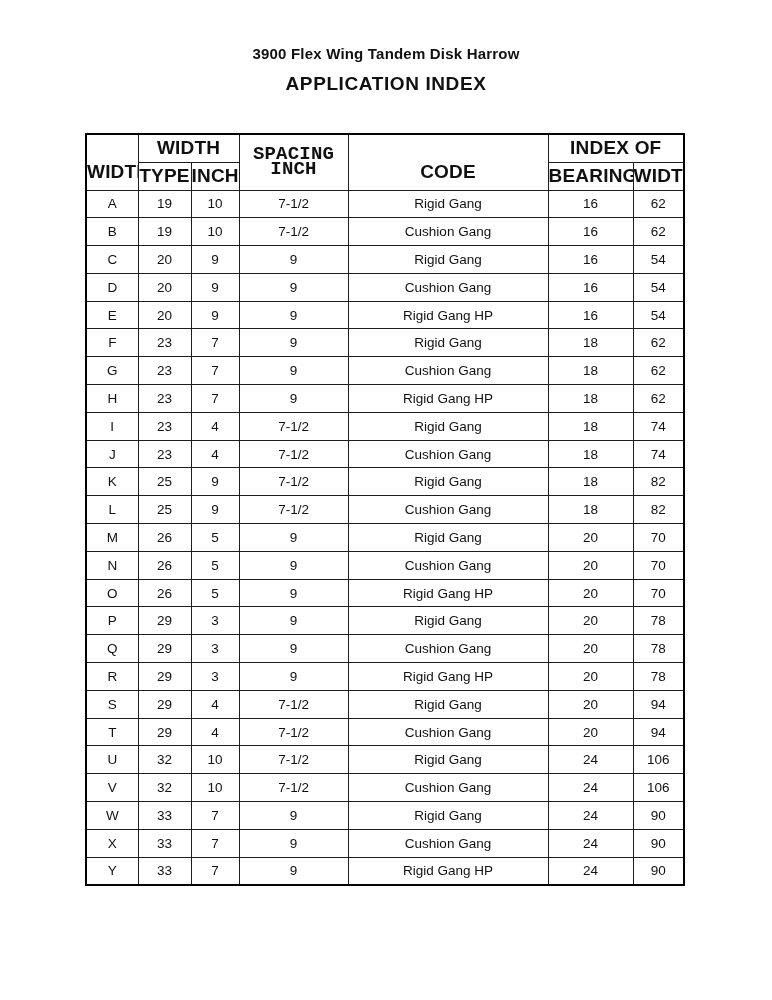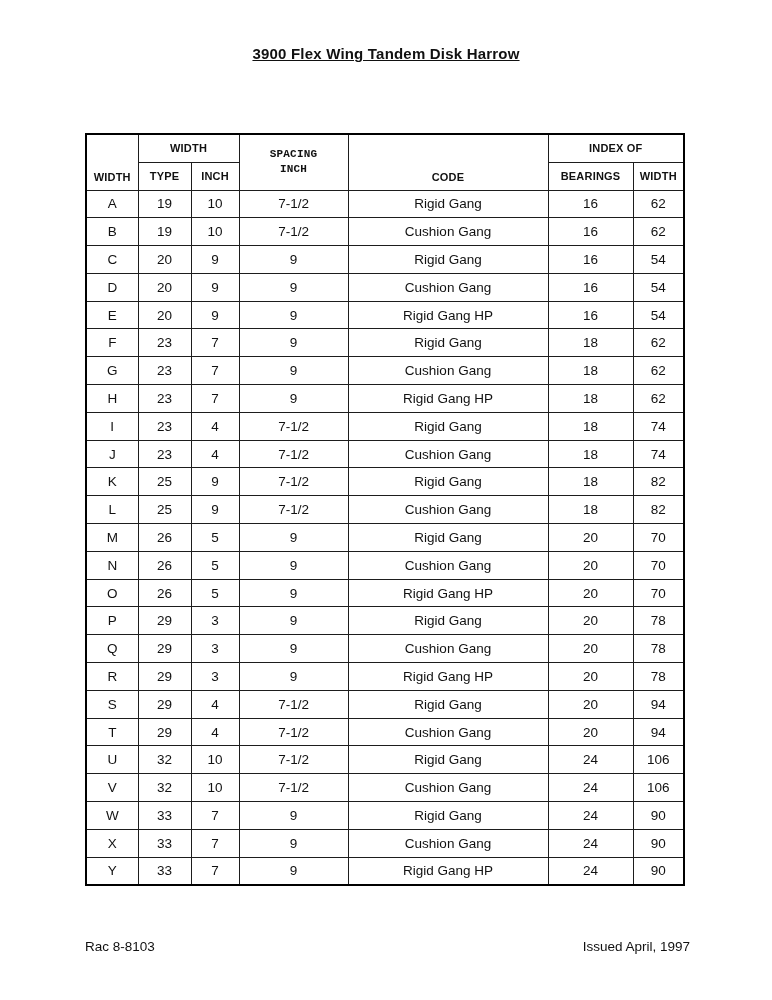--- a/index.html
+++ b/index.html
@@ -10,21 +10,21 @@
     overflow: hidden;
     font-family: "Liberation Sans", sans-serif;
     color: #111111;
     -webkit-font-smoothing: antialiased;
   }
   .page { position: absolute; inset: 0; }
 
   .title-line1 {
     position: absolute; top: 45px; left: 0; width: 772px;
     text-align: center;
-    font-size: 15px; font-weight: bold; letter-spacing: 0.2px; text-decoration: underline;
+    font-size: 15px; font-weight: bold; letter-spacing: 0.2px;
   }
   .title-line2 {
     position: absolute; top: 73px; left: 0; width: 772px;
     text-align: center;
     font-size: 19px; font-weight: bold; letter-spacing: 0.6px;
   }
 
   table.app-index {
     position: absolute; left: 85px; top: 133px;
     border-collapse: collapse;
@@ -35,21 +35,21 @@
   }
   table.app-index th, table.app-index td {
     border: 1px solid #1d1d1d;
     text-align: center;
     padding: 0;
     overflow: hidden;
     white-space: nowrap;
   }
   table.app-index thead tr { height: 28px; }
   table.app-index th {
-    font-size: 11px; font-weight: bold;
+    font-size: 19px; font-weight: bold;
     vertical-align: middle;
     letter-spacing: 0.2px;
   }
   table.app-index th.valign-bottom {
     vertical-align: bottom;
     padding-bottom: 7px;
   }
   table.app-index th .two-line { line-height: 15px; font-family: Liberation Mono, monospace; }
   table.app-index tbody tr { height: 27.8px; }
   table.app-index td {
@@ -64,20 +64,21 @@
     font-size: 13.5px;
   }
 </style>
 </head>
 <body>
 
 <div class="page">
 
   <div class="title-line1">3900 Flex Wing Tandem Disk Harrow</div>
 
+  <div class="title-line2">APPLICATION INDEX</div>
 
   <table class="app-index">
     <colgroup>
       <col style="width:52px">
       <col style="width:53px">
       <col style="width:48px">
       <col style="width:109px">
       <col style="width:200px">
       <col style="width:85px">
       <col style="width:51px">
@@ -324,18 +325,14 @@
           <td>33</td>
           <td>7</td>
           <td>9</td>
           <td>Rigid Gang HP</td>
           <td>24</td>
           <td>90</td>
         </tr>
       </tbody>
   </table>
 
-  <div class="footer">
-    <span>Rac 8-8103</span>
-    <span>Issued April, 1997</span>
-  </div>
 
 </div>
 
 </body></html>

